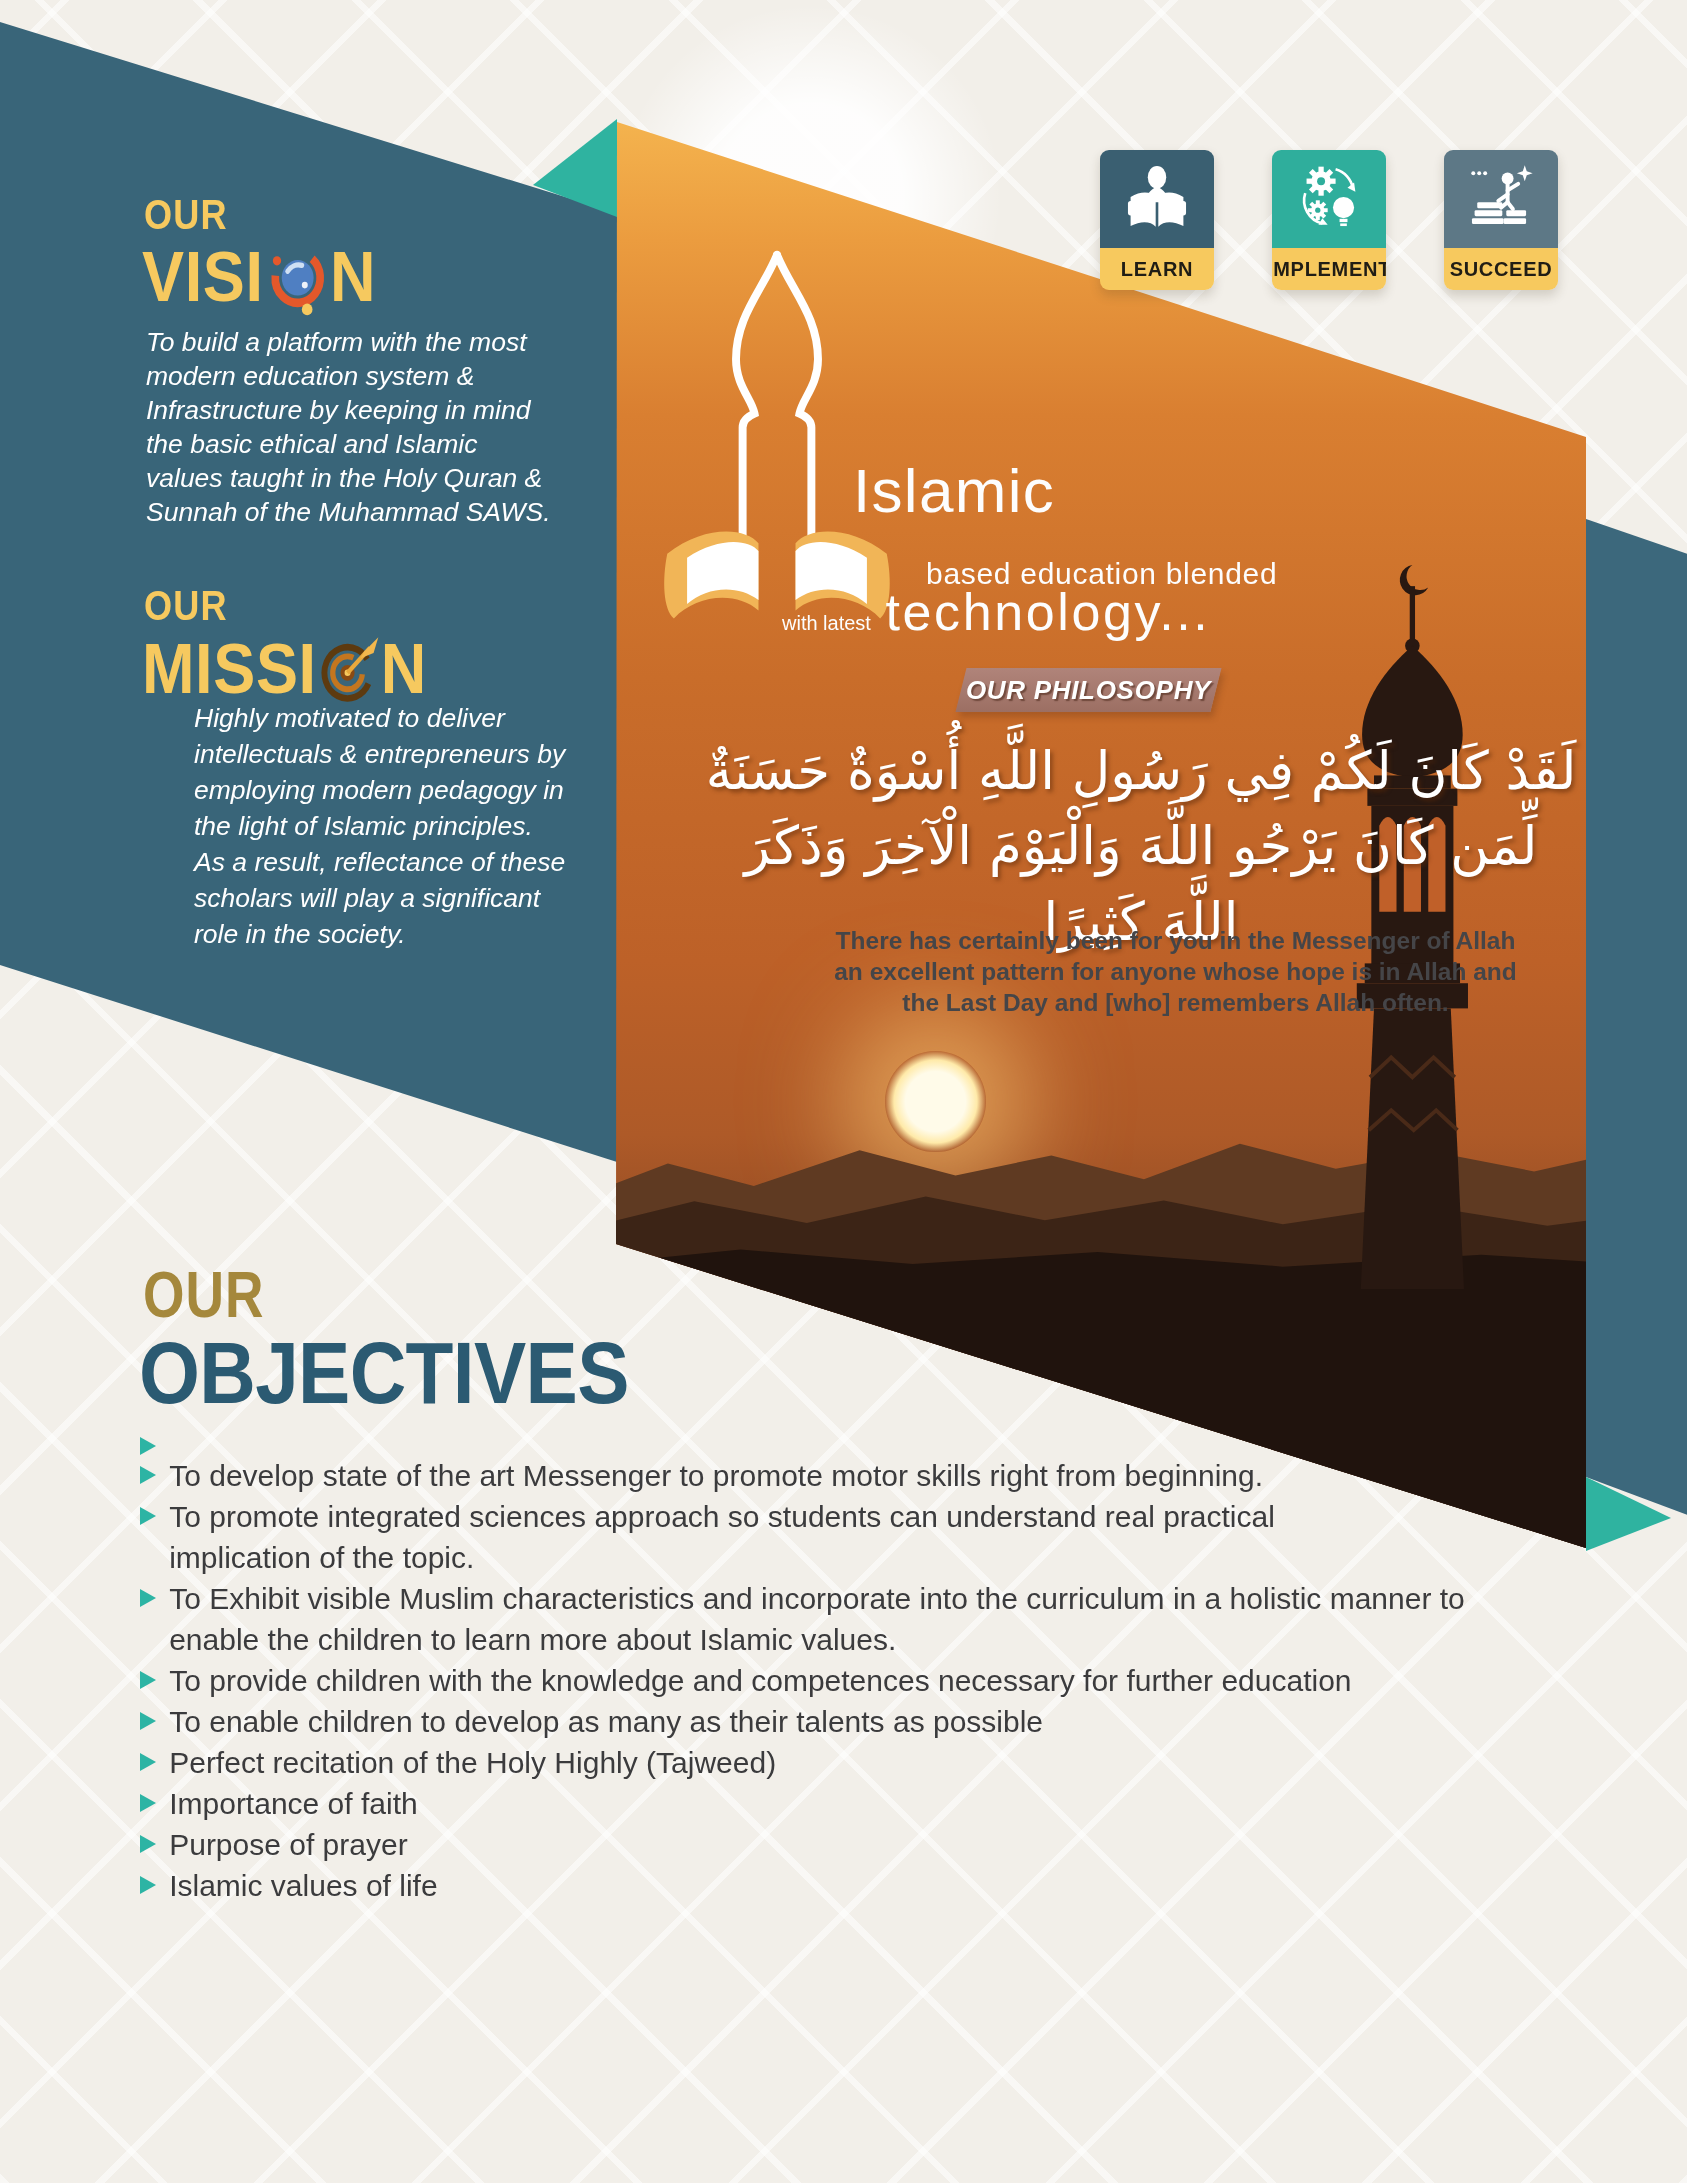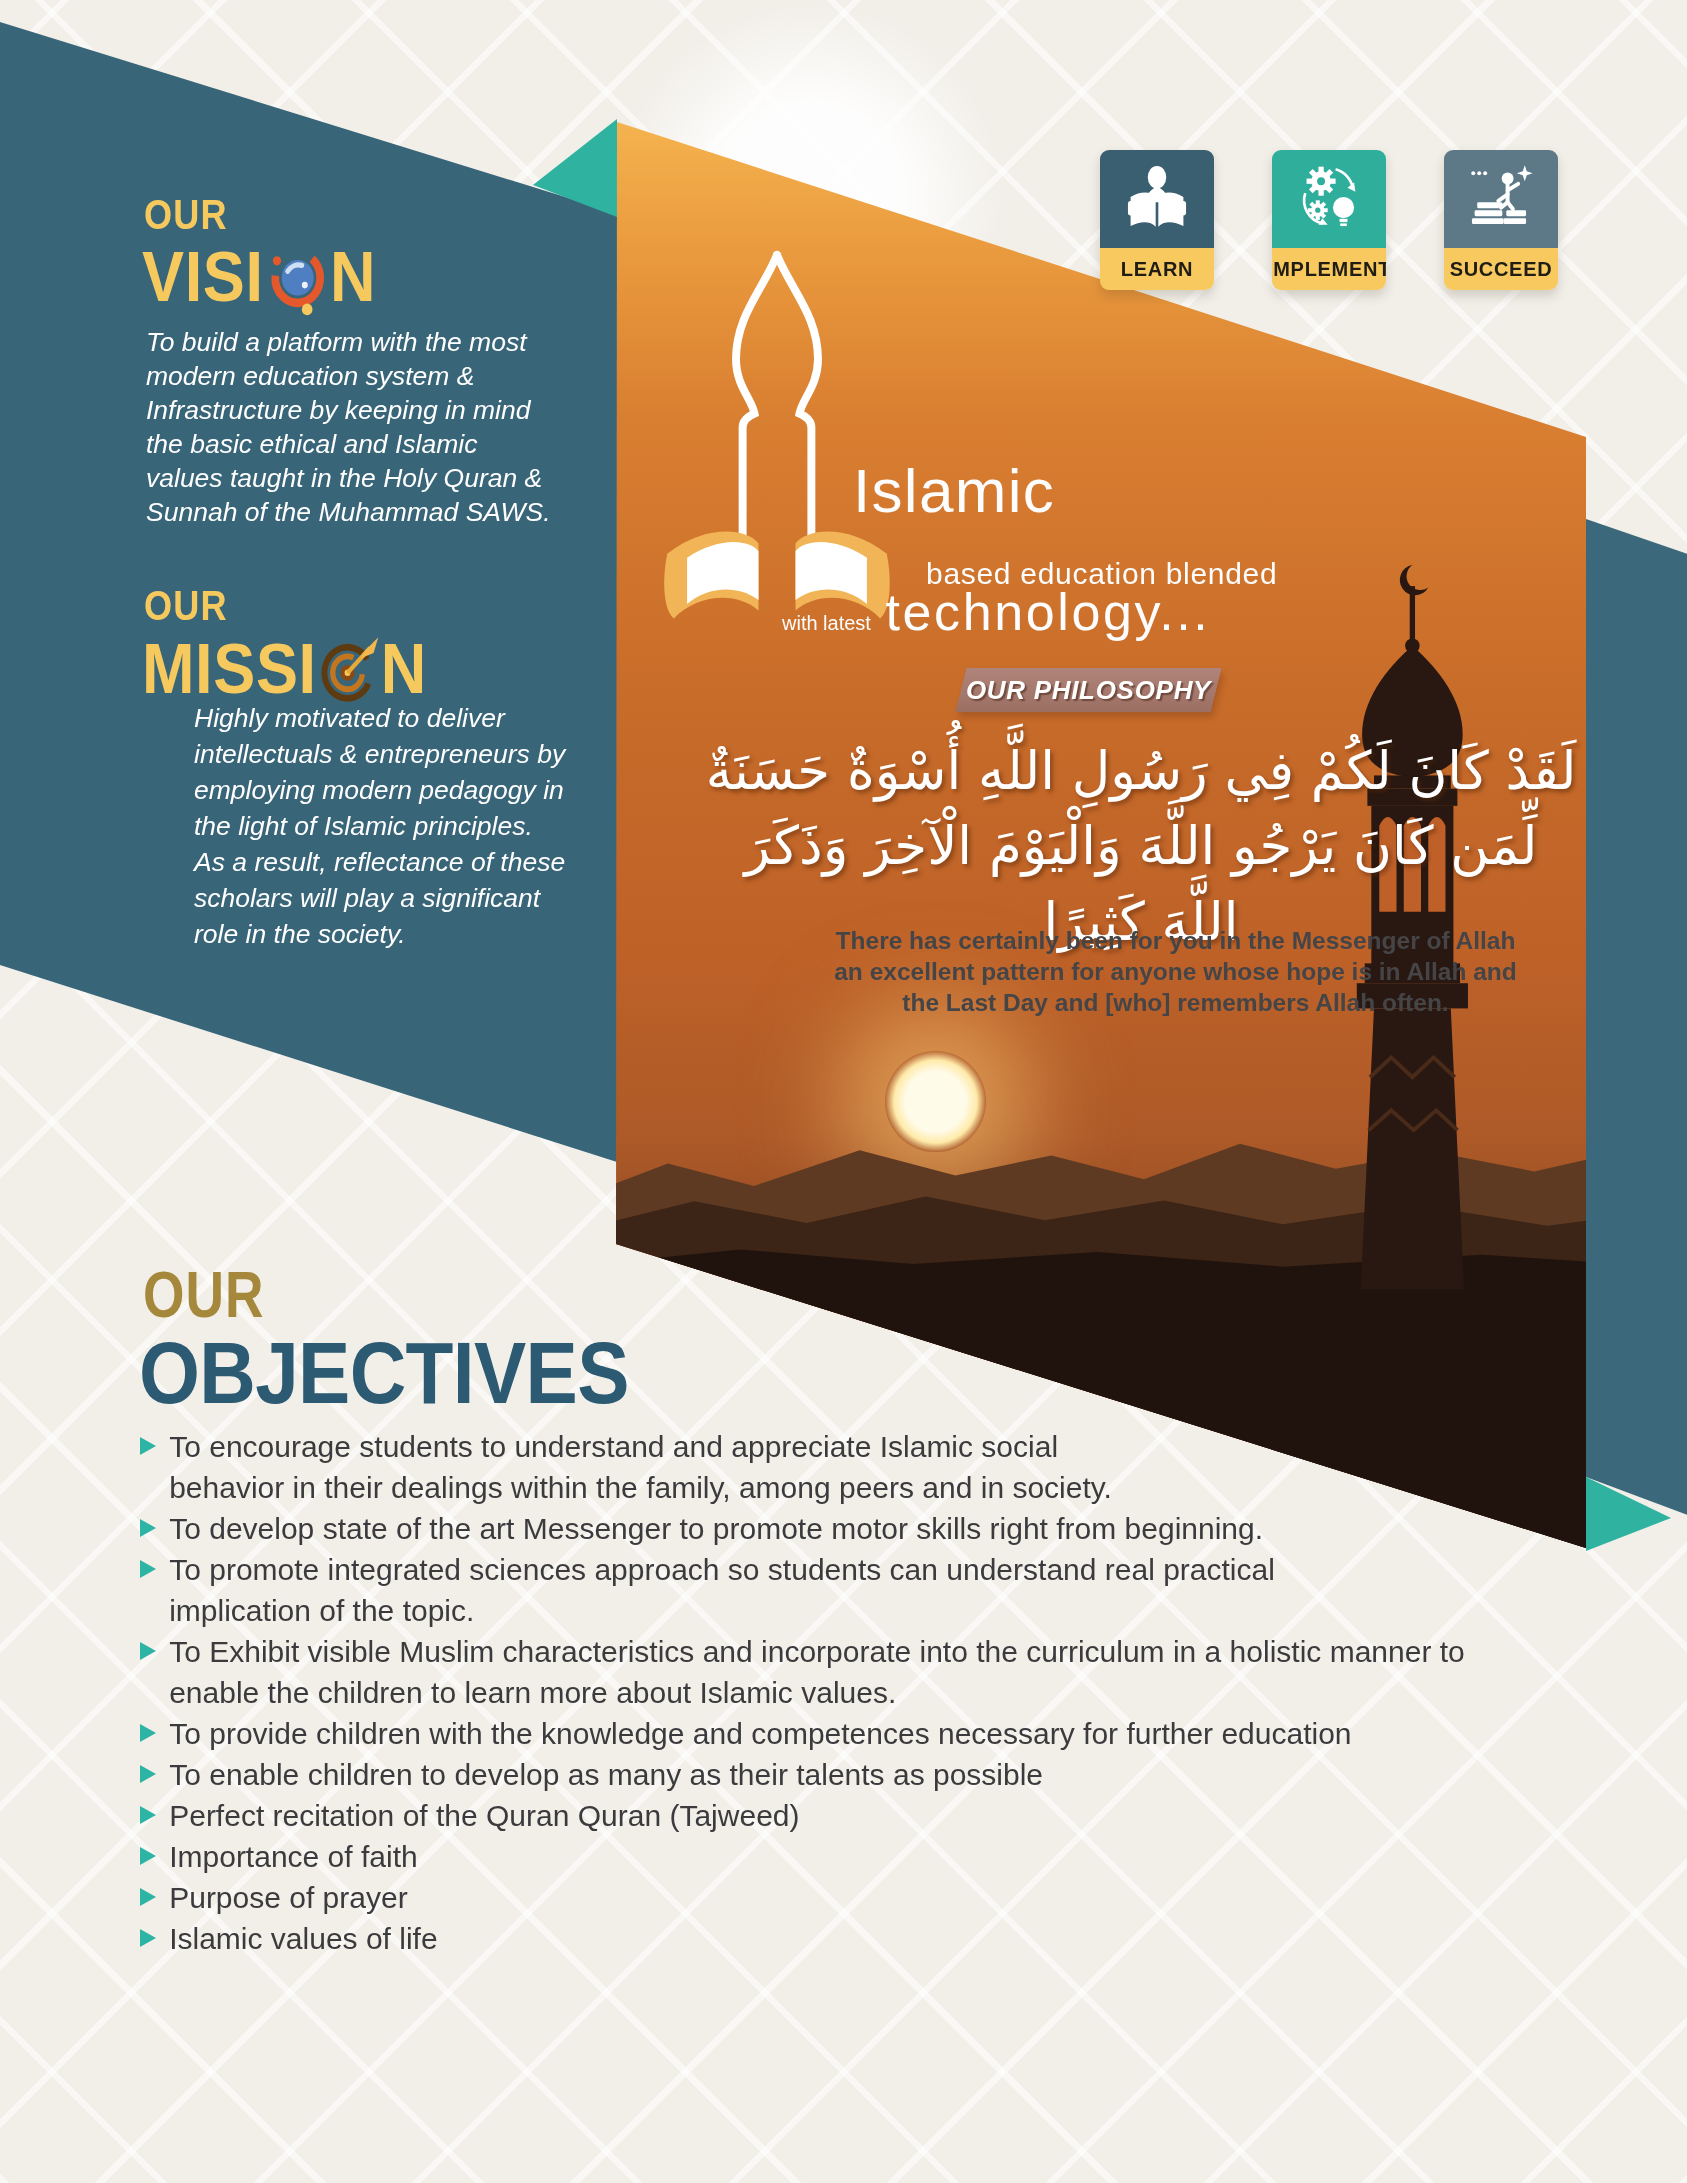--- a/index.html
+++ b/index.html
@@ -252,22 +252,20 @@
 scholars will play a significant
 role in the society.</div>
 
   <div class="abs obj-kicker" style="left:143px;top:1257px;">OUR</div>
   <div class="abs obj-title" style="left:139px;top:1323px;">OBJECTIVES</div>
   <div class="obj-list">
 
 
       <div class="obj-item">
         <span class="tri"></span>
-        <span class="obj-text">To encourage students to understand and appreciate Islamic social
-behavior in their dealings within the family, among peers and in society.</span>
       </div>
 
       <div class="obj-item">
         <span class="tri"></span>
         <span class="obj-text">To develop state of the art Messenger to promote motor skills right from beginning.</span>
       </div>
 
       <div class="obj-item">
         <span class="tri"></span>
         <span class="obj-text">To promote integrated sciences approach so students can understand real practical
@@ -285,21 +283,21 @@
         <span class="obj-text">To provide children with the knowledge and competences necessary for further education</span>
       </div>
 
       <div class="obj-item">
         <span class="tri"></span>
         <span class="obj-text">To enable children to develop as many as their talents as possible</span>
       </div>
 
       <div class="obj-item">
         <span class="tri"></span>
-        <span class="obj-text">Perfect recitation of the Quran Quran (Tajweed)</span>
+        <span class="obj-text">Perfect recitation of the Holy Highly (Tajweed)</span>
       </div>
 
       <div class="obj-item">
         <span class="tri"></span>
         <span class="obj-text">Importance of faith</span>
       </div>
 
       <div class="obj-item">
         <span class="tri"></span>
         <span class="obj-text">Purpose of prayer</span>

